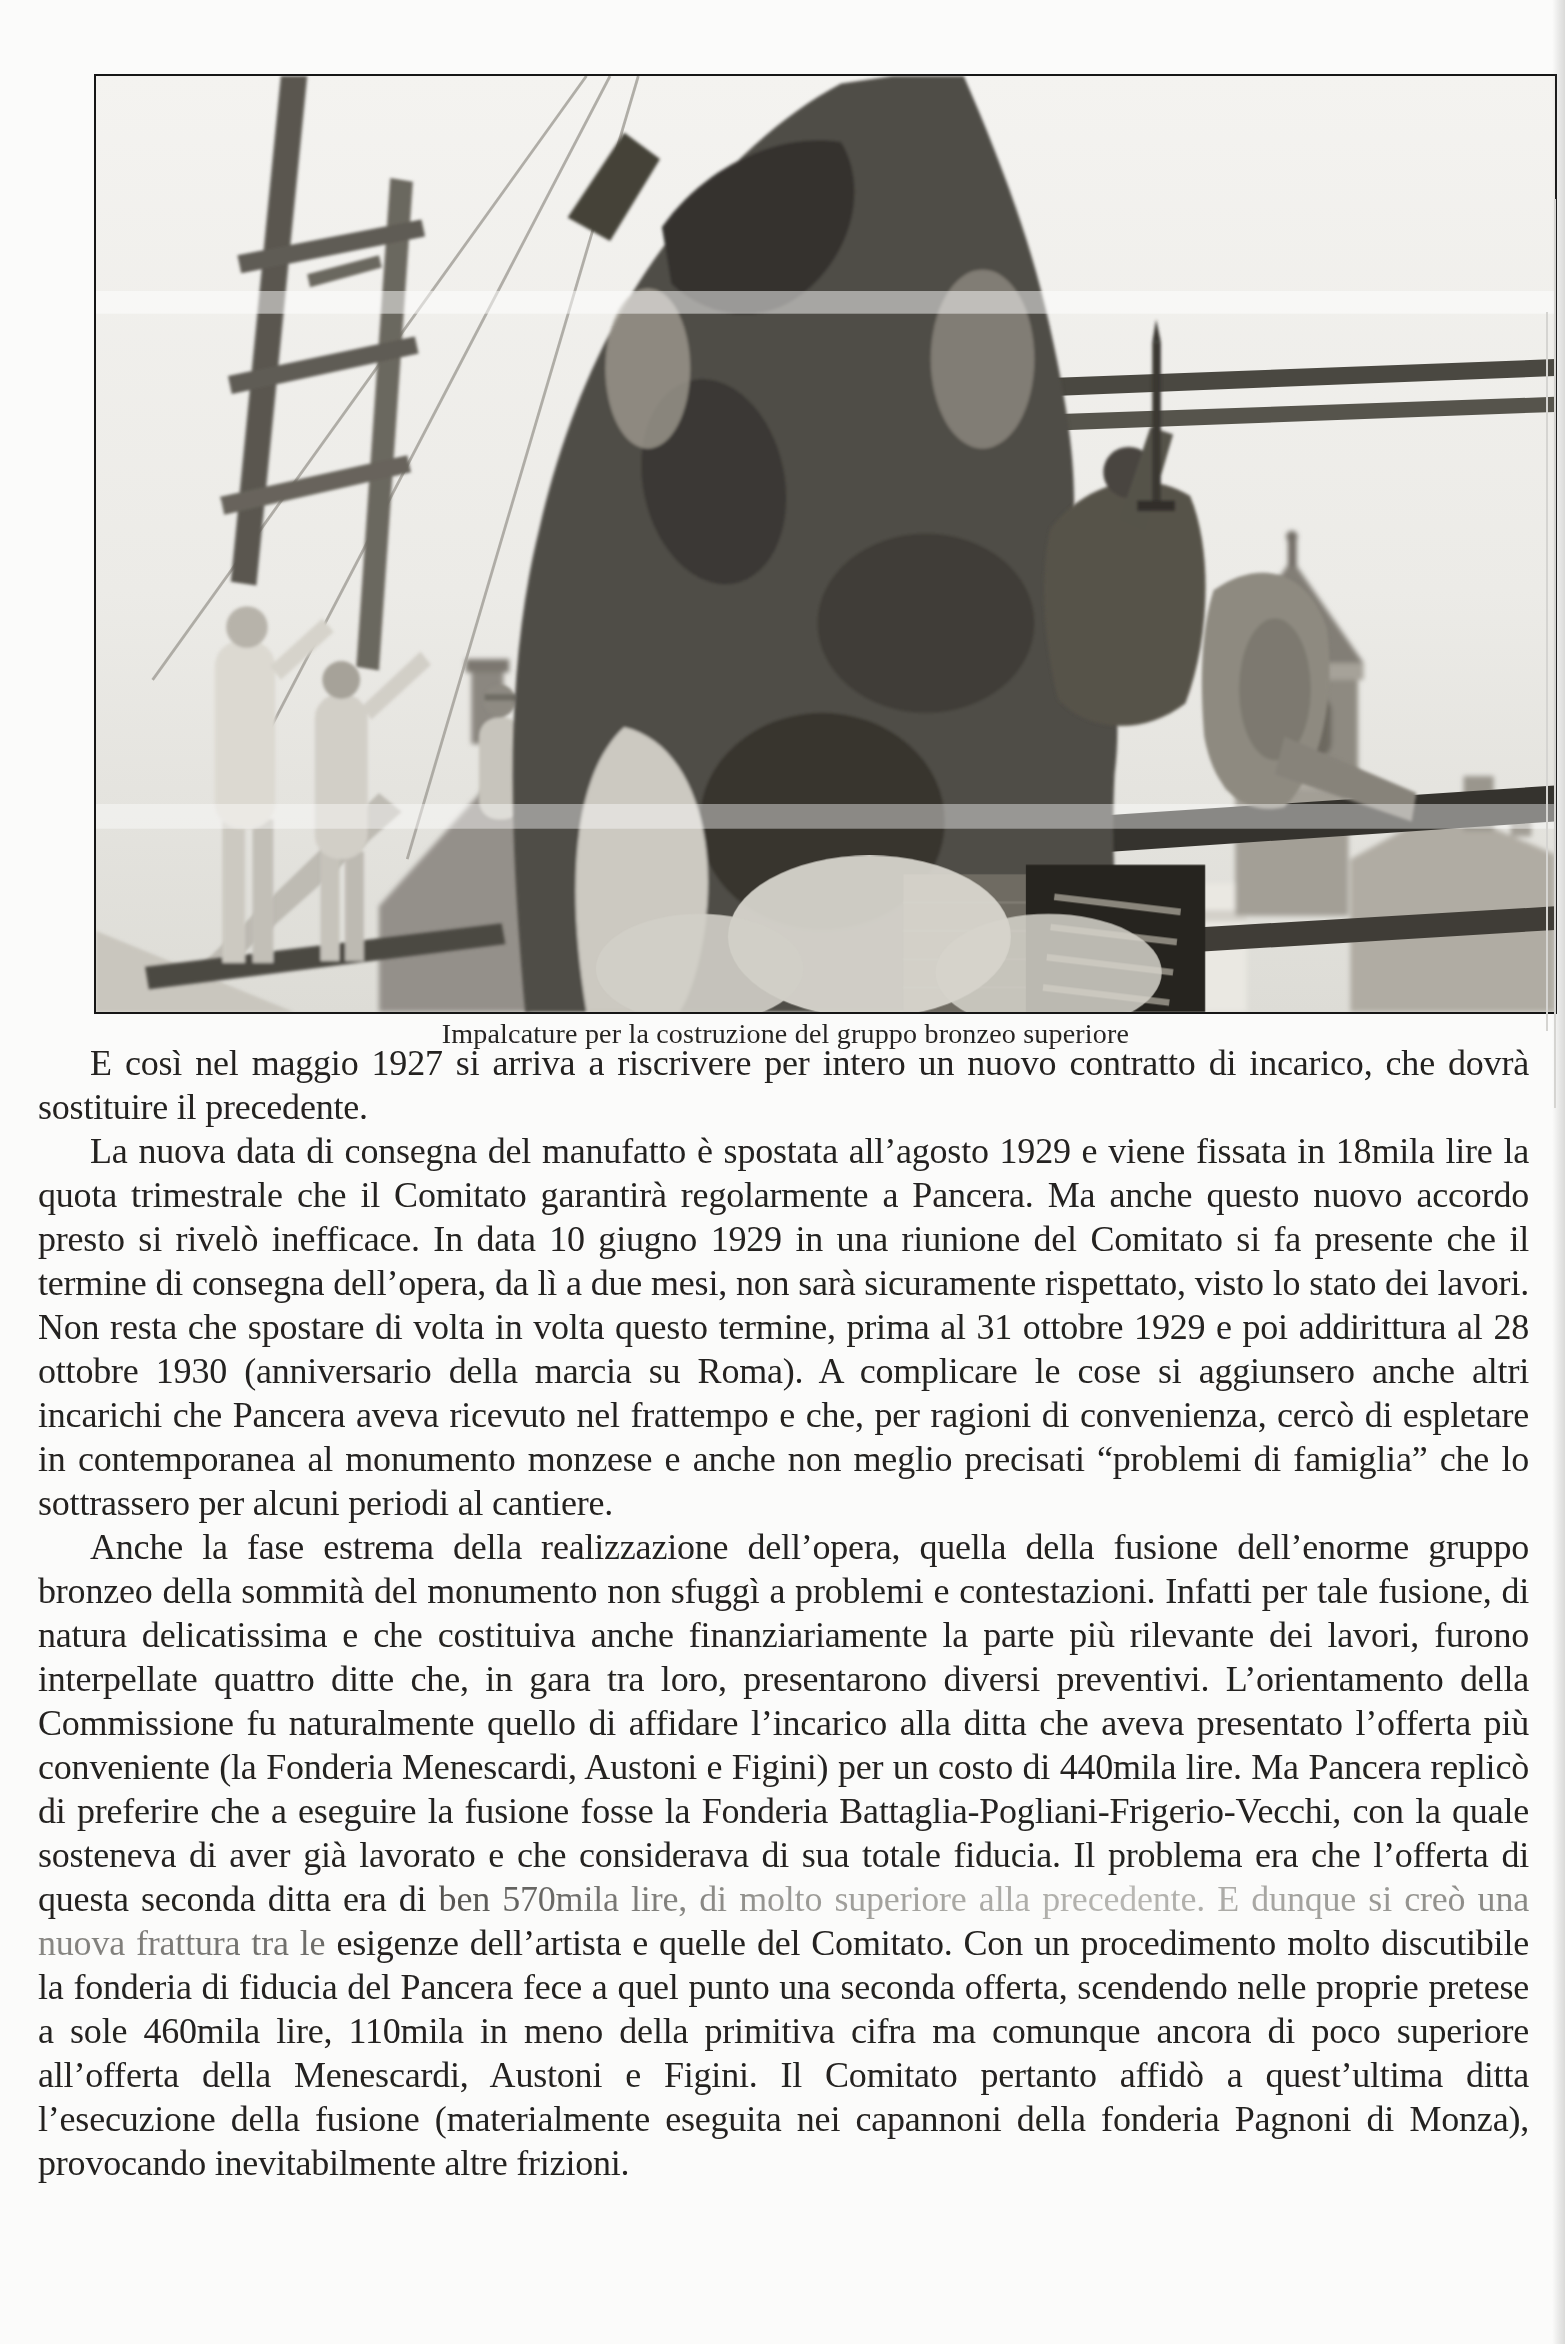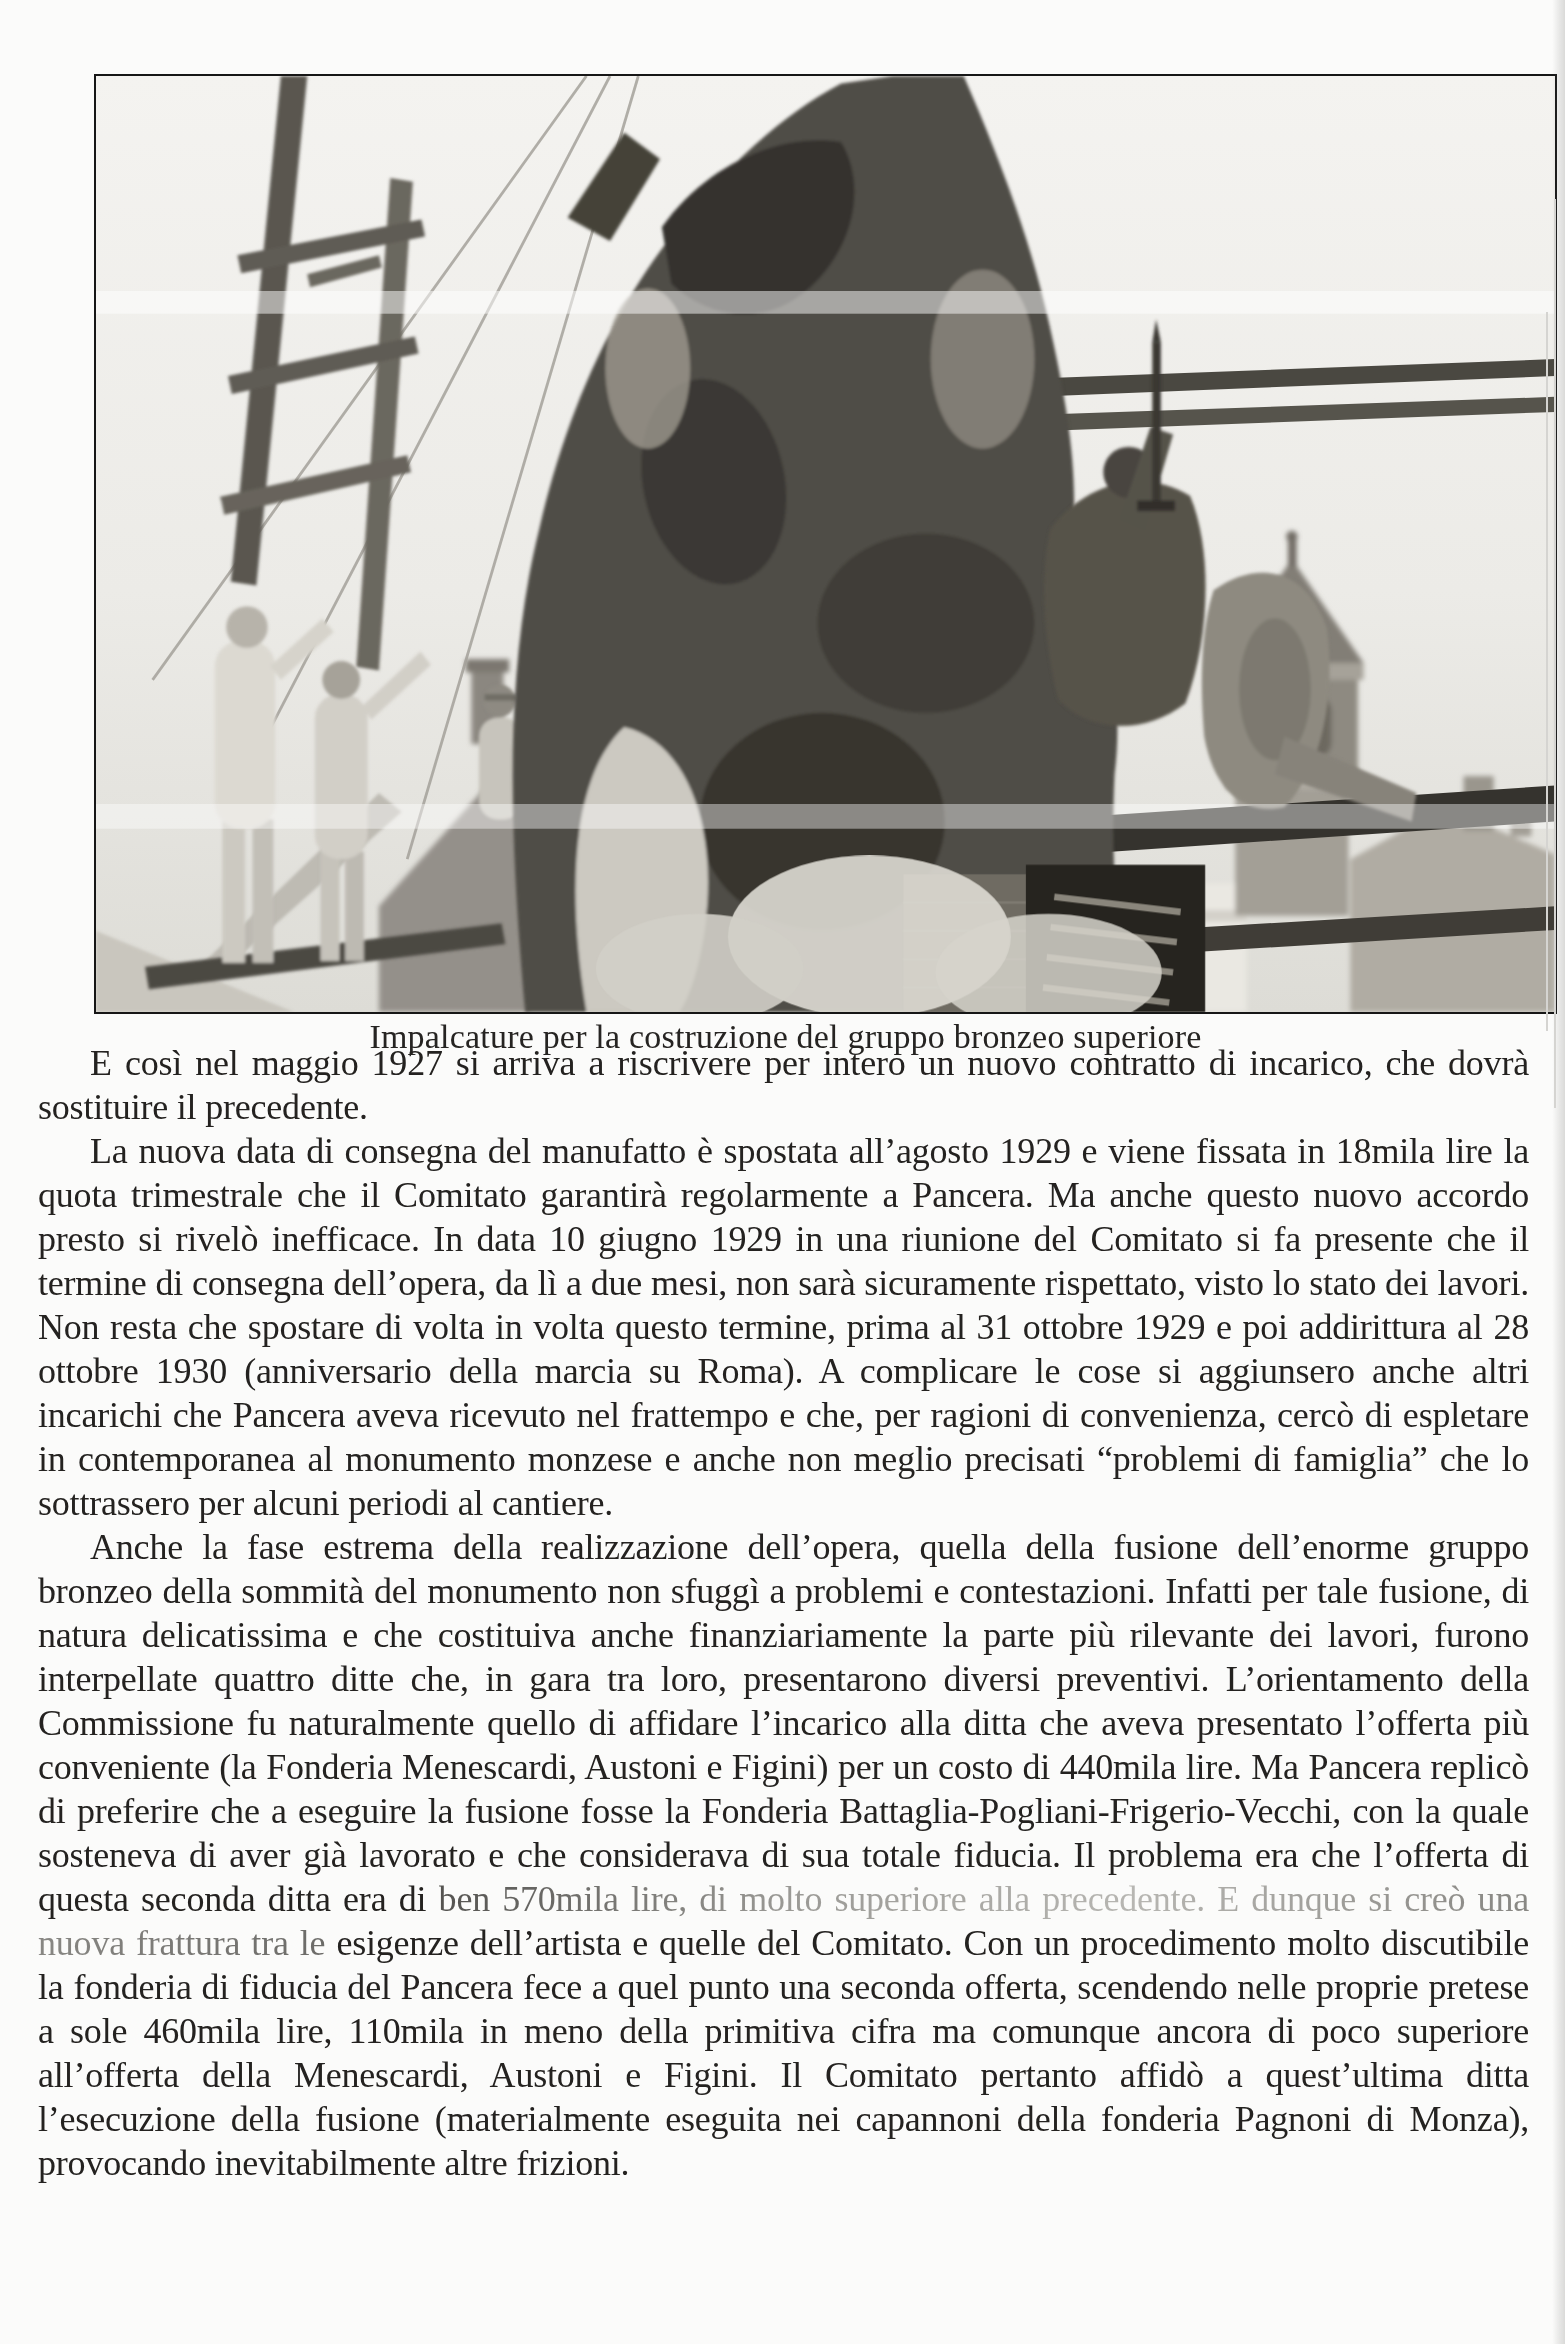--- a/index.html
+++ b/index.html
@@ -14,21 +14,21 @@
     position:absolute; left:54px; top:59px;
     width:1463px; height:940px;
     border:2.8px solid #161616;
     box-sizing:border-box;
     background:#edece8;
   }
   .photo-frame svg { display:block; width:100%; height:100%; }
   .caption {
     position:absolute; left:54px; top:1018px; width:1463px;
     text-align:center;
-    font-size:34px; color:#262422;
+    font-size:28px; color:#262422;
     letter-spacing:0.2px;
   }
   .body-text {
     position:absolute; left:38px; top:1041px; width:1491px;
     font-size:36px; line-height:44px;
     color:#242220;
     text-align:justify;
     letter-spacing:-0.2px;
   }
   .body-text p { margin:0; text-indent:52px; }

